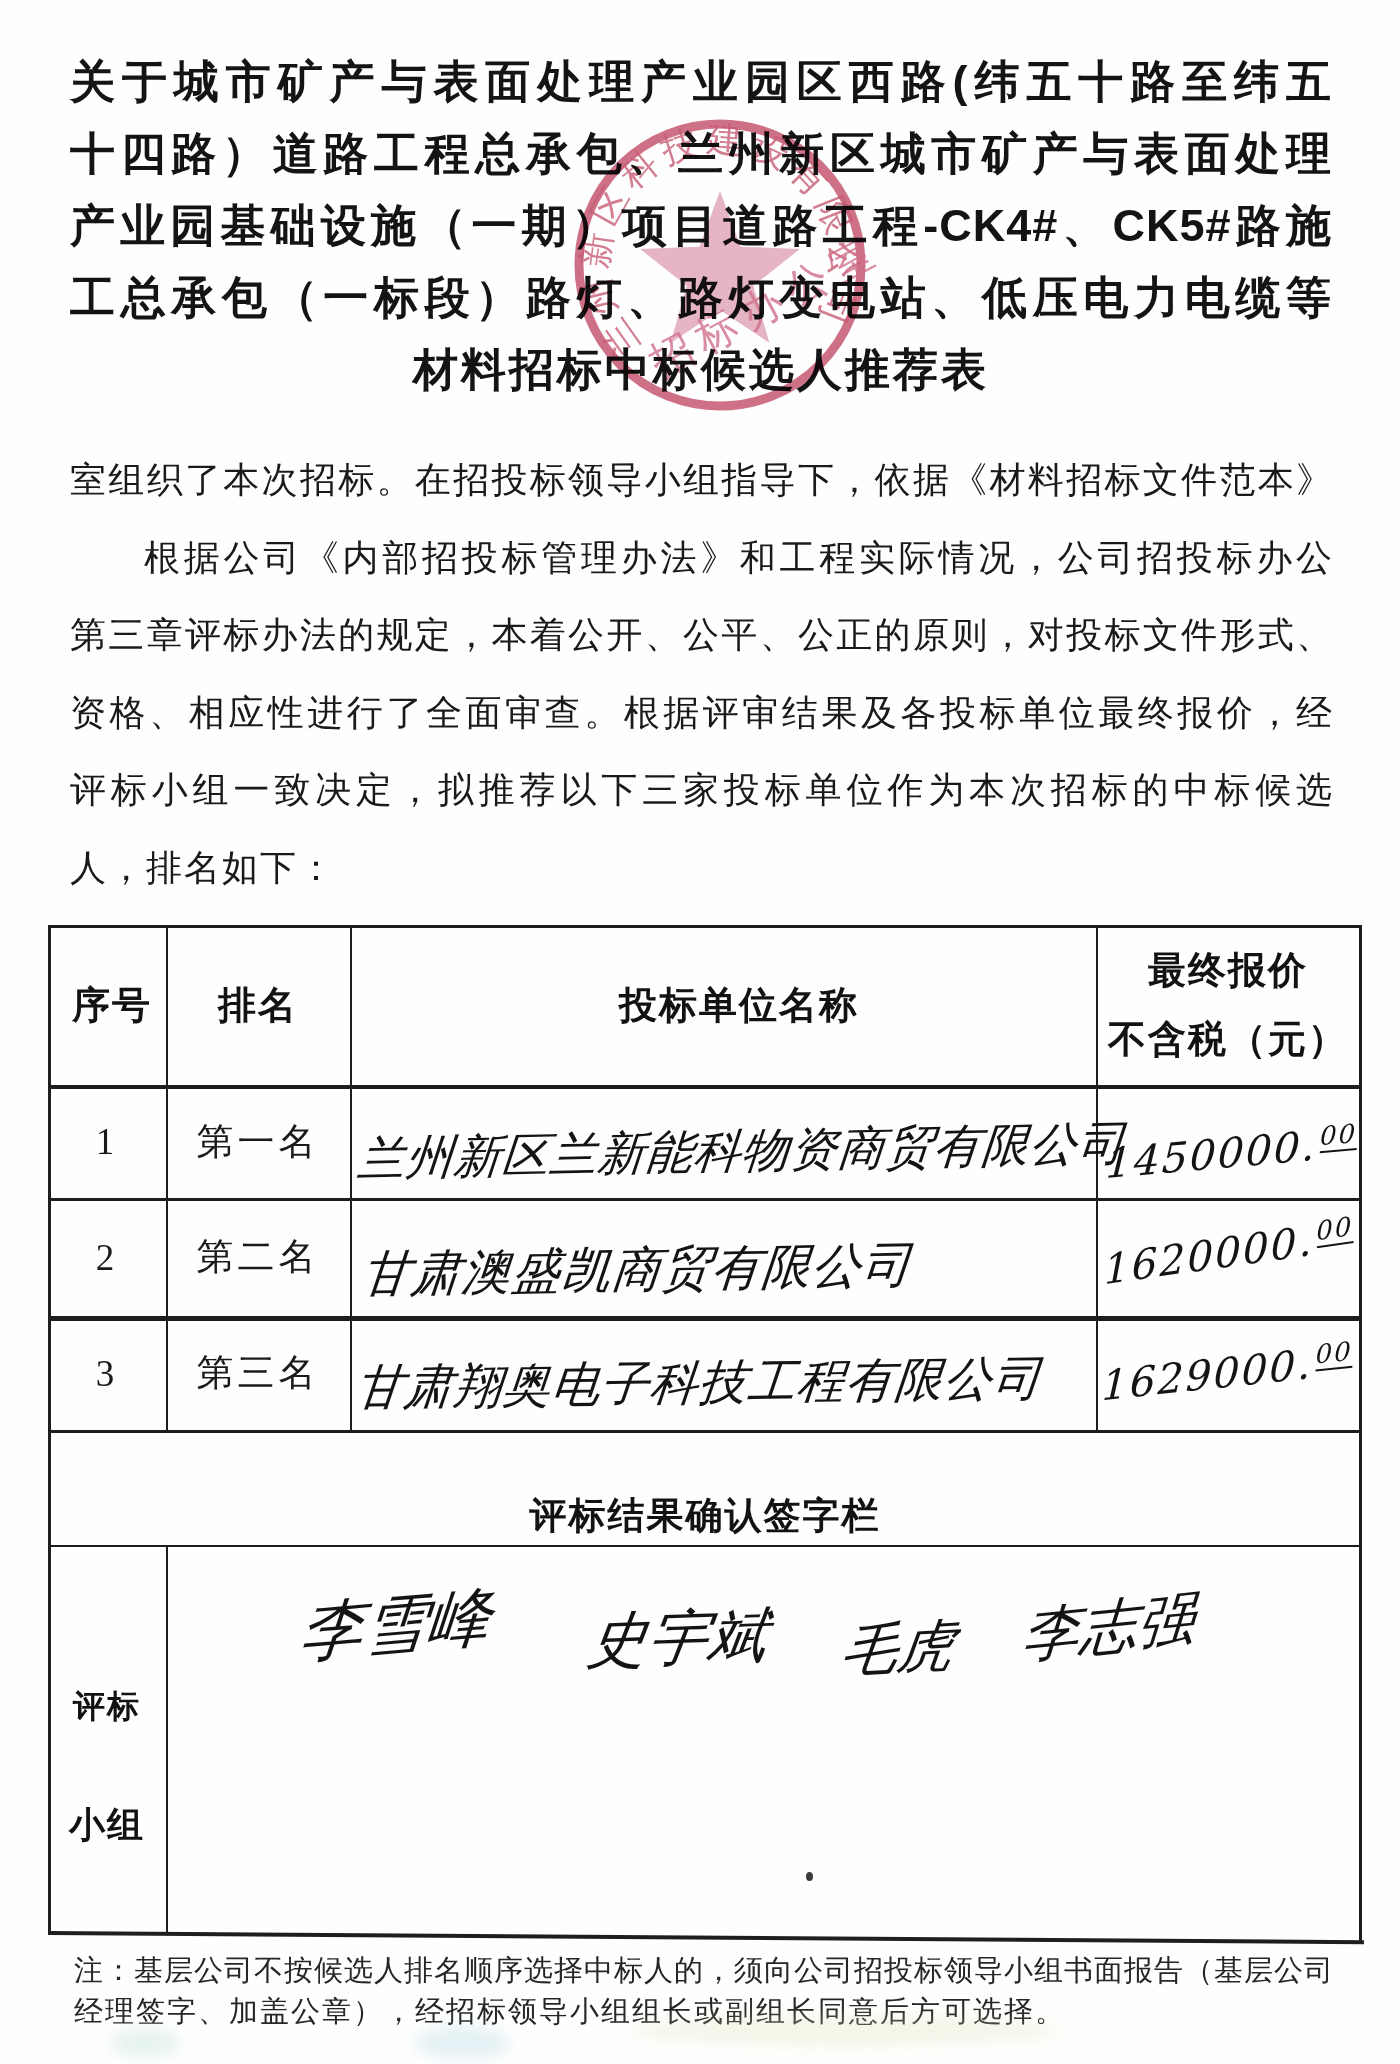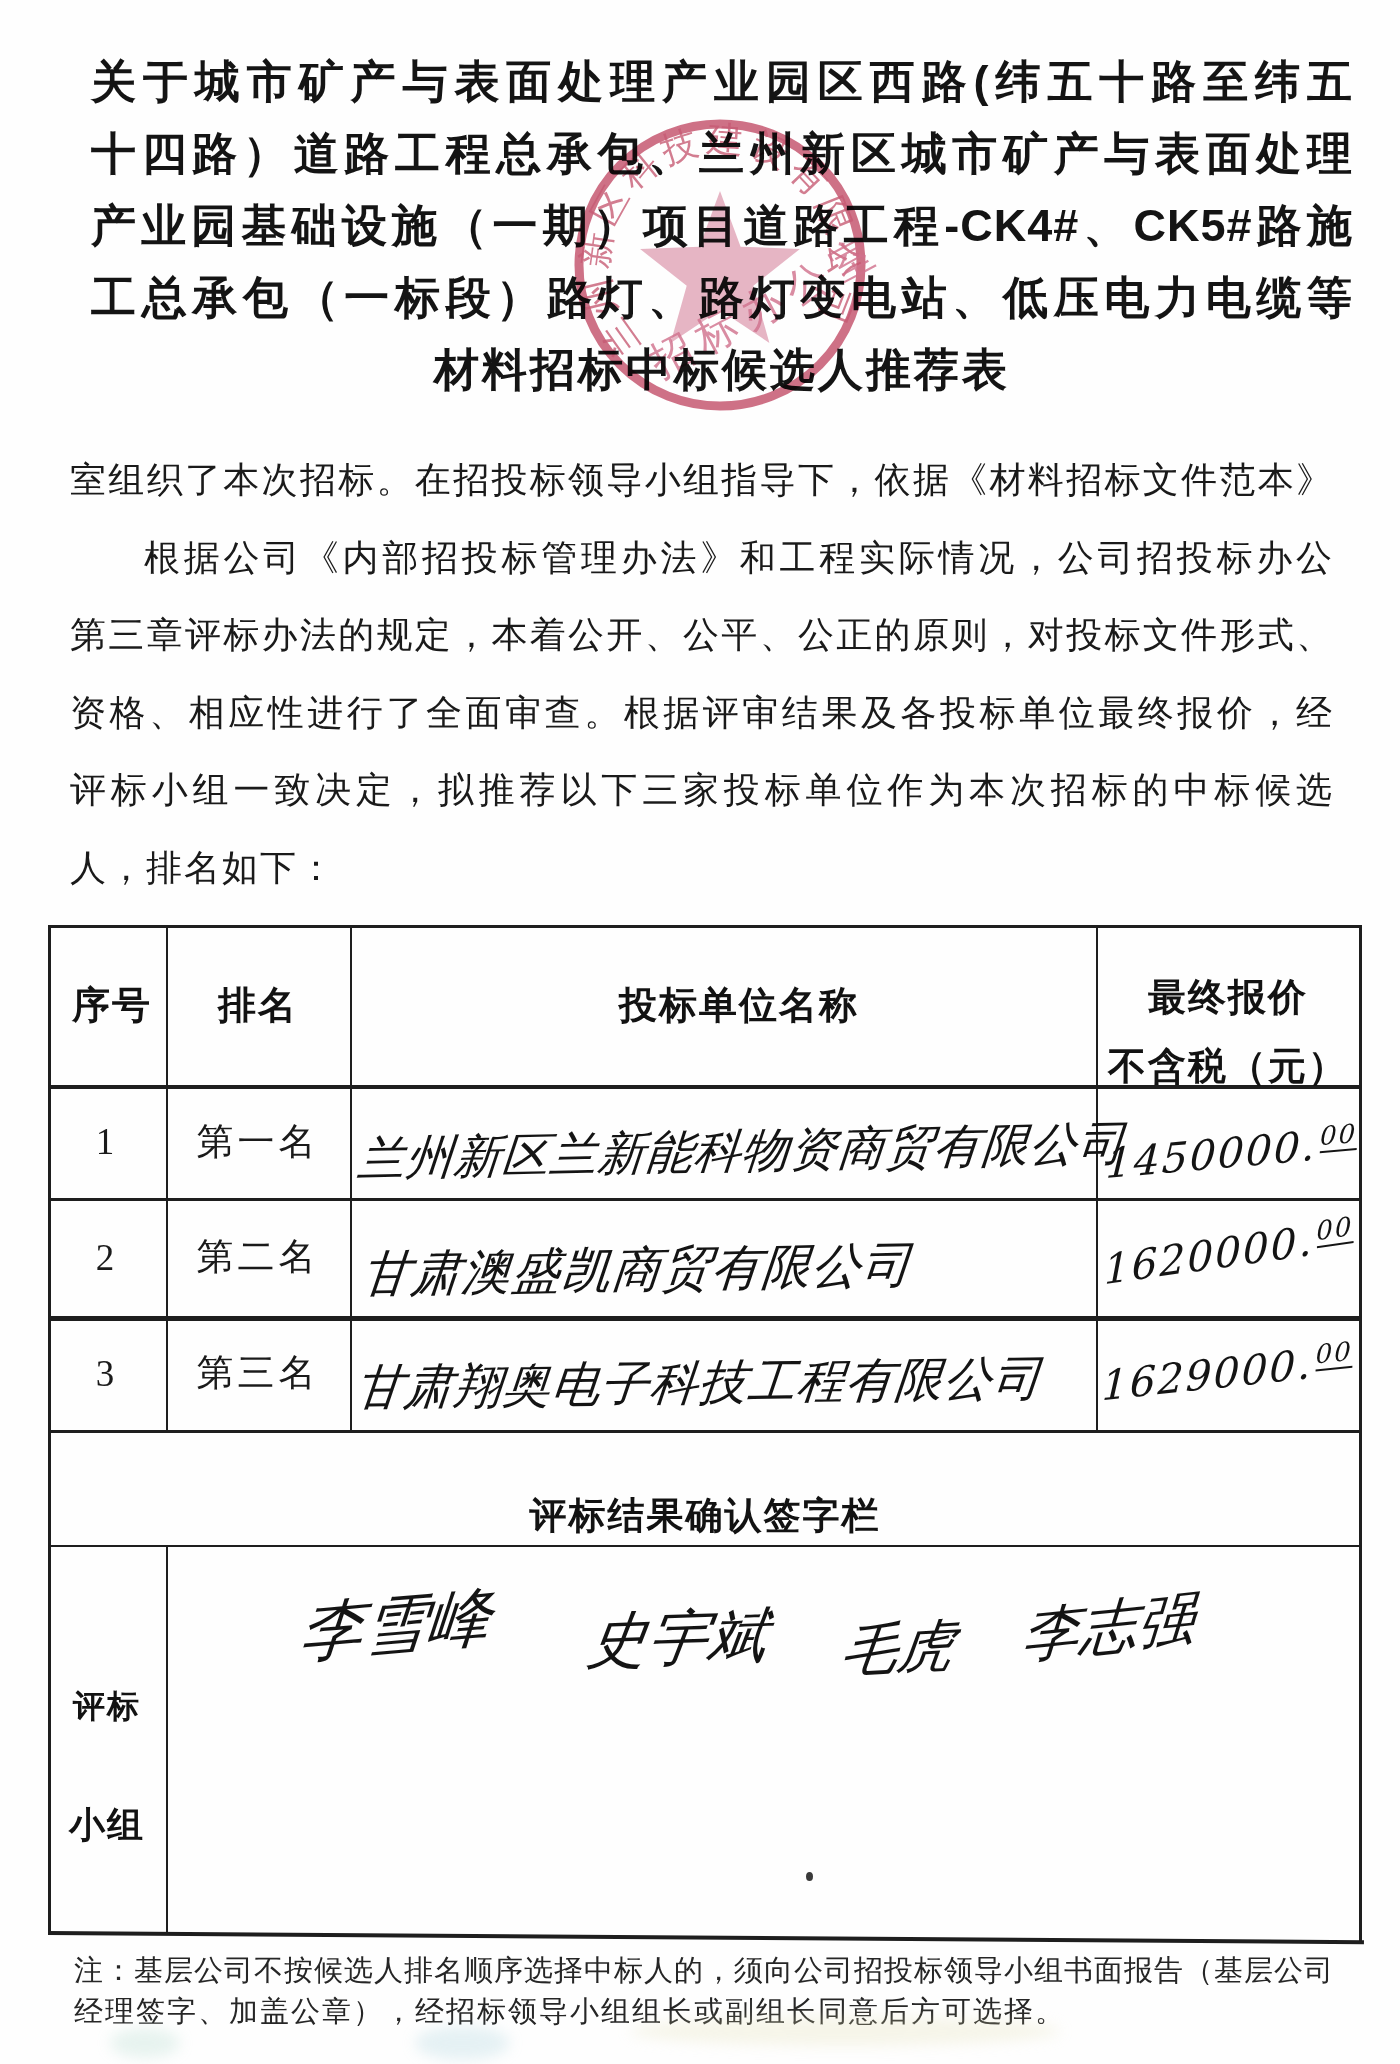--- a/index.html
+++ b/index.html
@@ -2,21 +2,21 @@
 <html><head>
 <meta charset="utf-8">
 <style>
   html,body { margin:0; padding:0; background:#e8e8e8; }
   .page {
     position:relative; width:1400px; height:2064px; margin:0 auto;
     background:#fefefe; overflow:hidden;
     font-family:"Liberation Serif", serif; color:#1d1d1d;
   }
   
-  .title-block { position:absolute; left:70px; top:46px; width:1262px;margin-left:21px; }
+  .title-block { position:absolute; left:70px; top:46px; width:1262px; }
   .title-line {
     font-family:"Liberation Sans", sans-serif; font-weight:700;
     font-size:45px; line-height:72px; height:72px; color:#141414;
     text-align:justify; text-align-last:justify; letter-spacing:1px;
   }
   .title-line.center { text-align:center; text-align-last:center; letter-spacing:3px; }
   
   .body-block { position:absolute; left:70px; top:442px; width:1262px; }
   .body-line {
     font-size:36px; line-height:77.5px; height:77.5px; color:#1a1a1a;
@@ -26,21 +26,21 @@
   .body-line.plain { text-align:left; text-align-last:left; letter-spacing:2px; }
   
   .stamp { position:absolute; left:568px; top:112px; width:312px; height:312px;
            mix-blend-mode:multiply; opacity:.92; pointer-events:none; }
   
   .hl, .vl { position:absolute; background:#1e1e1e; }
   
   .cell { position:absolute; display:flex; align-items:center; justify-content:center; text-align:center; }
   .th { font-family:"Liberation Sans", sans-serif; font-weight:700; font-size:38px; color:#121212; letter-spacing:2px; }
   .td  { font-size:37px; color:#1a1a1a; letter-spacing:4px; }
-  .th-price { flex-direction:column;justify-content:flex-end; }
+  .th-price { flex-direction:column; }
   .th-price .l1 { margin-bottom:18px; }
   
   .hw {
     position:absolute; font-family:"DejaVu Serif", serif; font-style:italic;
     color:#141414; white-space:nowrap; transform-origin:left center;
   }
   .hw-co { font-size:47px; letter-spacing:1px; }
   .hw-price { font-size:41px; letter-spacing:2px; }
   .cents { font-size:26px; vertical-align:14px; border-bottom:2px solid #141414; margin-left:3px; }
   .sig { font-size:60px; }

